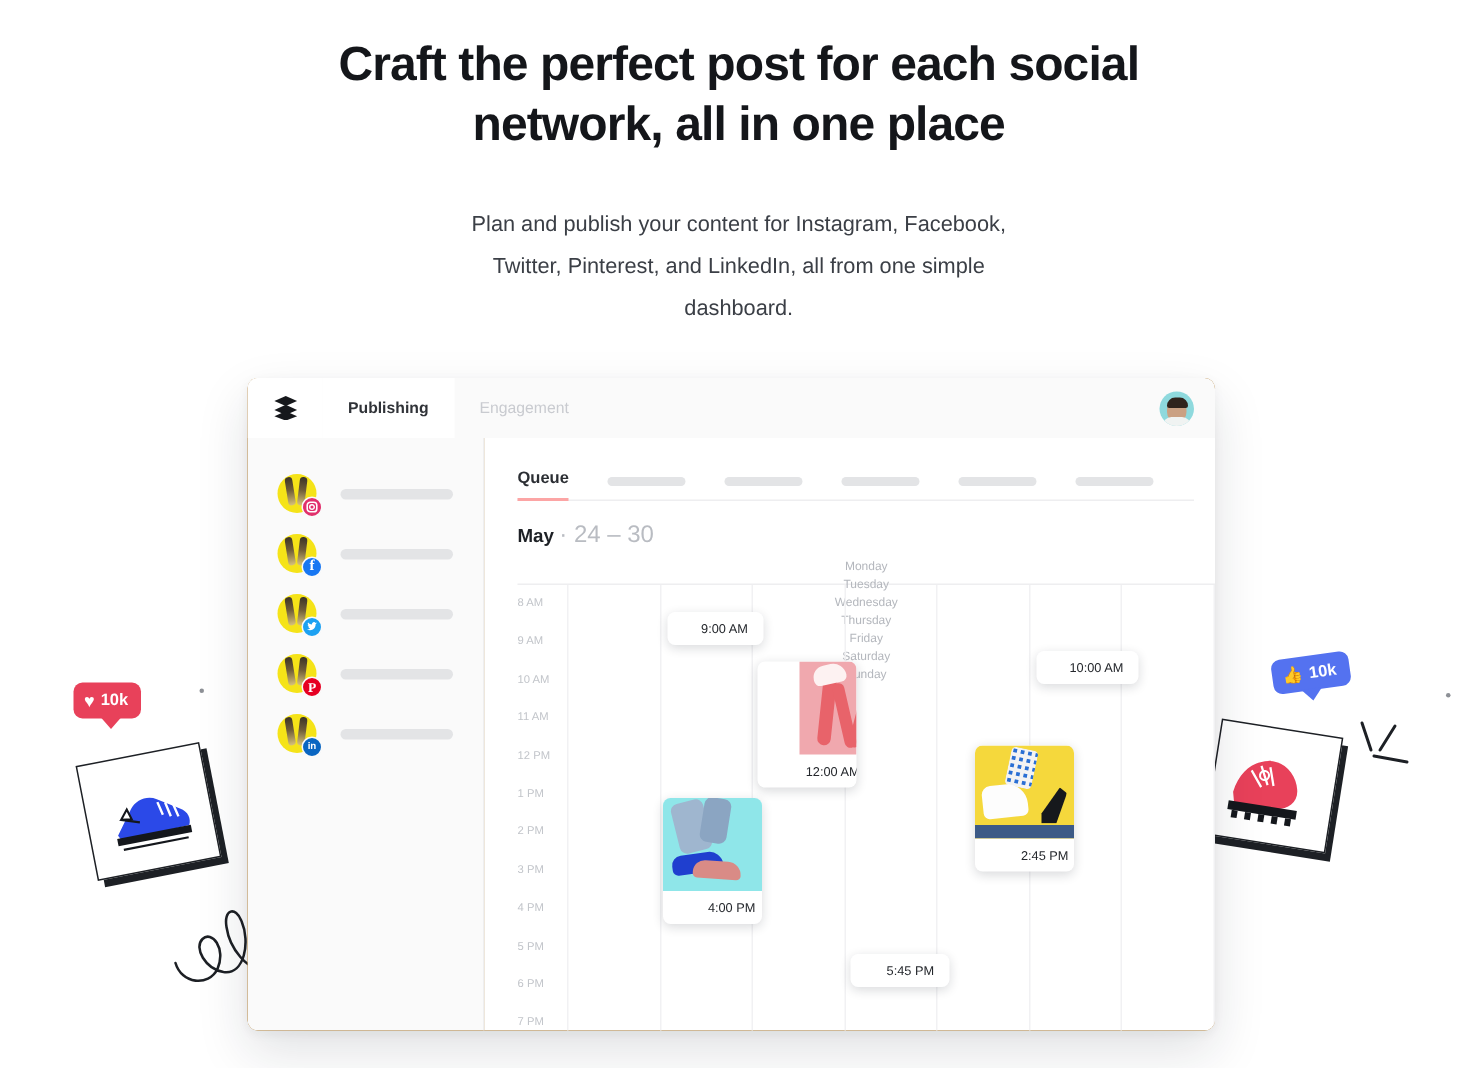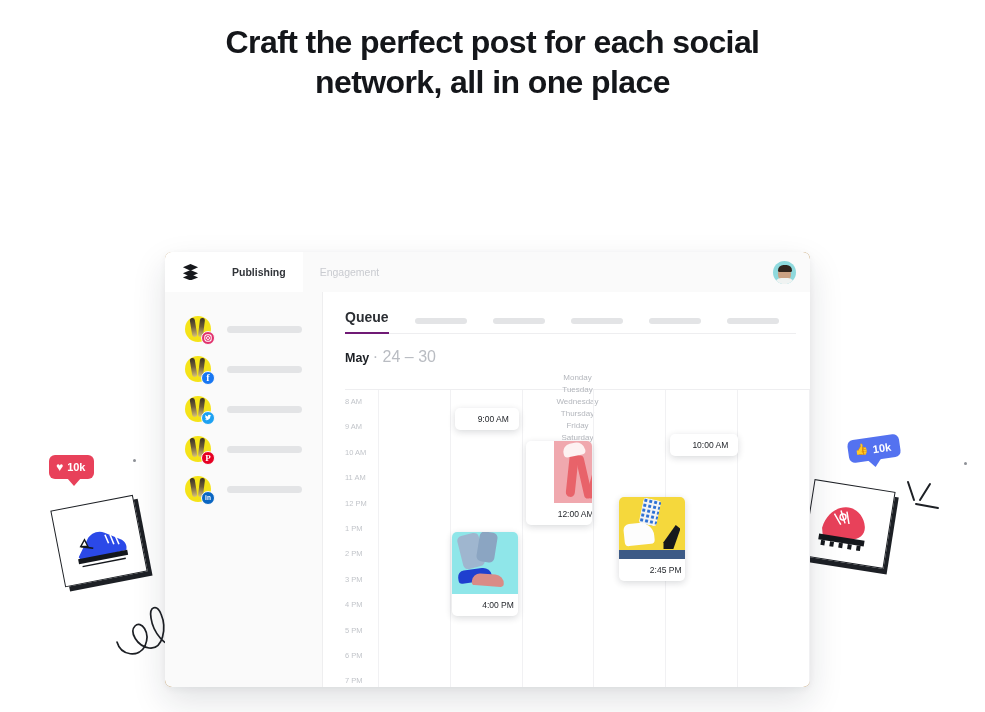--- a/index.html
+++ b/index.html
@@ -165,25 +165,25 @@
     margin-top: 12px;
     position: relative;
   }
   .tabrow::after {
     content: "";
     position: absolute;
     left: 22px; right: 14px; bottom: 0;
     height: 1px; background: #eeeef0;
   }
   .qtab {
-    font-size: 14px;
+    font-size: 11px;
     color: #2b2e33;
     font-weight: 700;
     padding-bottom: 7px;
-    border-bottom: 2px solid #701a75;
+    border-bottom: 2px solid #fca5a5;
     position: relative; z-index: 2;
   }
   .tabph {
     height: 6px; width: 52px;
     border-radius: 4px;
     background: #e3e4e6;
     margin-bottom: 10px;
     margin-left: 26px;
     flex: none;
   }
@@ -346,20 +346,21 @@
     width: 19px; height: 19px; border-radius: 50%;
     background: repeating-linear-gradient(48deg, #ffffff 0 2px, #9ea1a6 2px 3.6px);
   }
   .tiny-dot { position: absolute; width: 3px; height: 3px; border-radius: 50%; background: #8d9096; }
 </style>
 </head>
 <body>
 
 <div class="hero">
   <h1>Craft the perfect post for each social network, all in one place</h1>
+  <p>Plan and publish your content for Instagram, Facebook, Twitter, Pinterest, and LinkedIn, all from one simple dashboard.</p>
 </div>
 
 <div>
 
   <div class="tiltcard" style="left:57px; top:502px; width:84px; height:78px; transform:rotate(-11deg); box-shadow:4px 5px 0 #1d2025;">
     <svg viewBox="0 0 84 78" width="84" height="78">
       <path d="M18 50 L30 34 C34 29 42 27 48 31 L62 40 C67 43 68 48 66 52 L20 54 Z" fill="#2b49e8"></path>
       <rect x="17" y="52" width="50" height="5" fill="#14171c"></rect>
       <path d="M53 34 L55 44 M58 36 L60 45 M48 33 L50 42" stroke="#ffffff" stroke-width="1.6"></path>
       <path d="M22 40 L34 44" stroke="#14171c" stroke-width="1.6" fill="none"></path>
@@ -552,20 +553,25 @@
               <div class="thumb th-pink">
                 <div class="leg l1"></div>
                   <div class="leg l2"></div>
                   <div class="leg l3"></div>
                 <div class="shoe"></div>
               </div>
               <div class="tlabel">12:00 AM</div>
             </div>
           </div>
 
+          <div class="daycol">
+            <div class="card textonly" style="left:3px; top:246px; width:66px;">
+              <div class="tlabel">5:45 PM</div>
+            </div>
+          </div>
 
           <div class="daycol">
             <div class="card" style="left:25px; top:107px; width:66px;">
               <div class="thumb th-yellow">
                 <div class="dots"></div>
                 <div class="wshoe"></div>
                 <div class="heel"></div>
                 <div class="floor"></div>
               </div>
               <div class="tlabel">2:45 PM</div>

